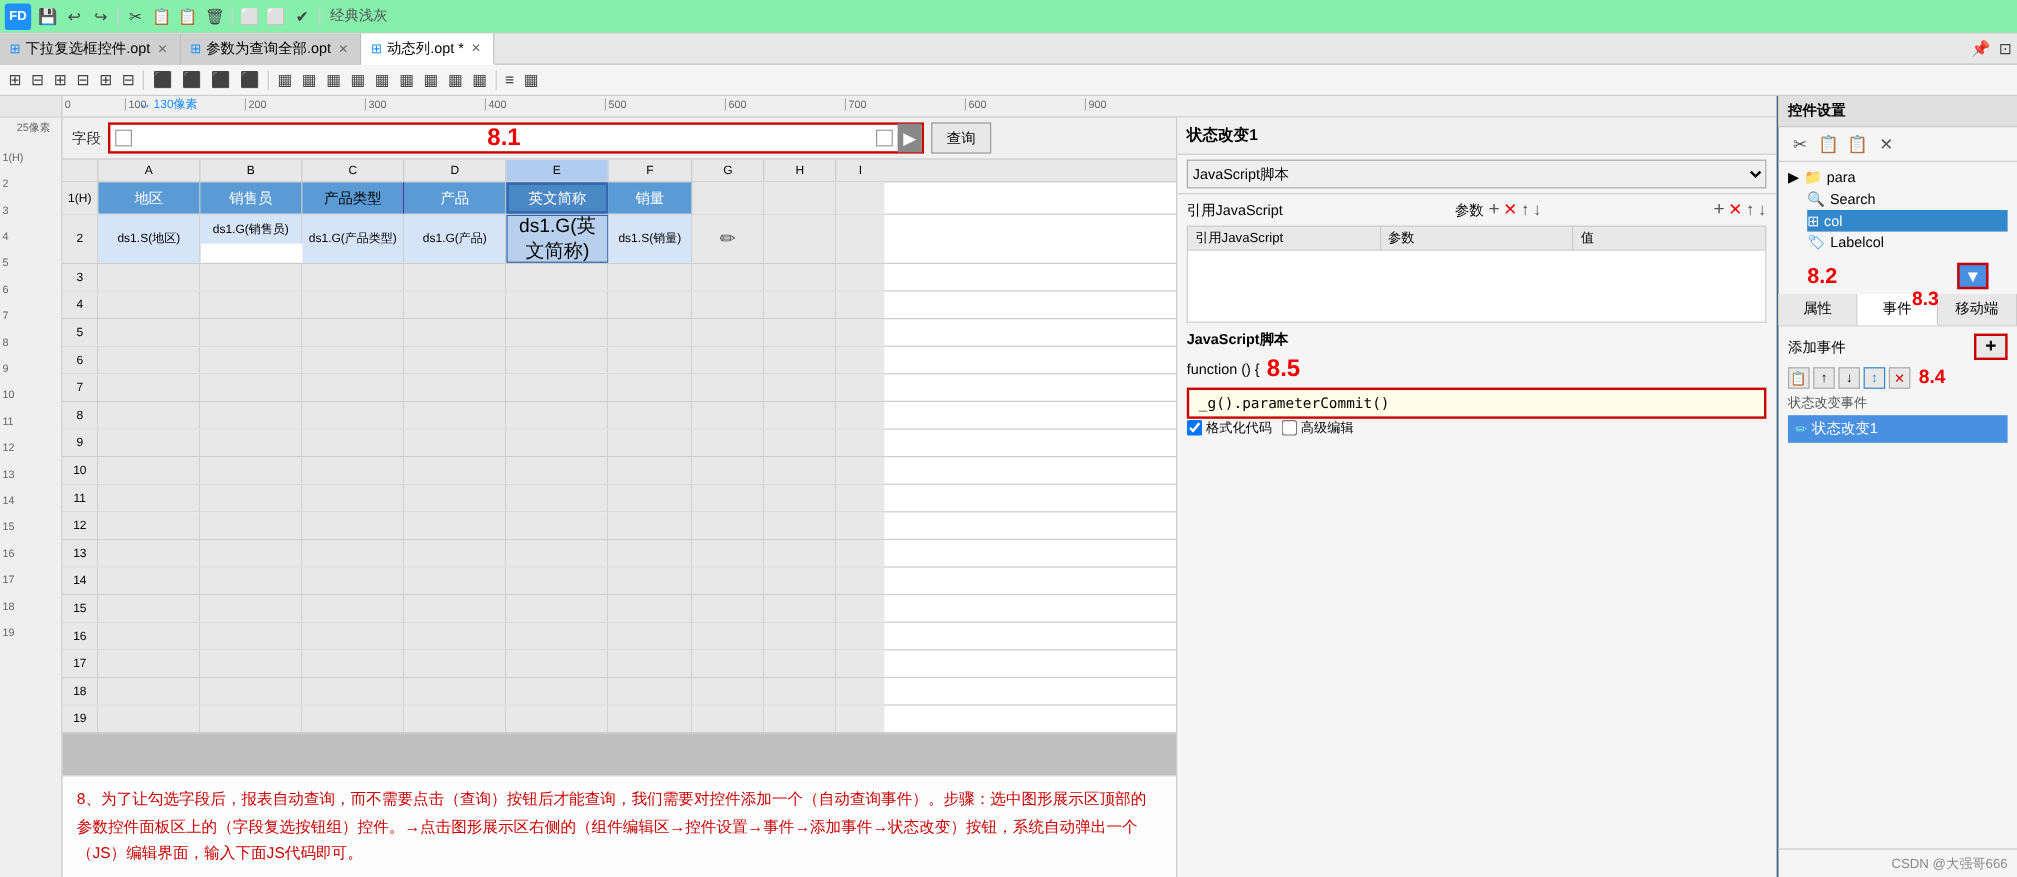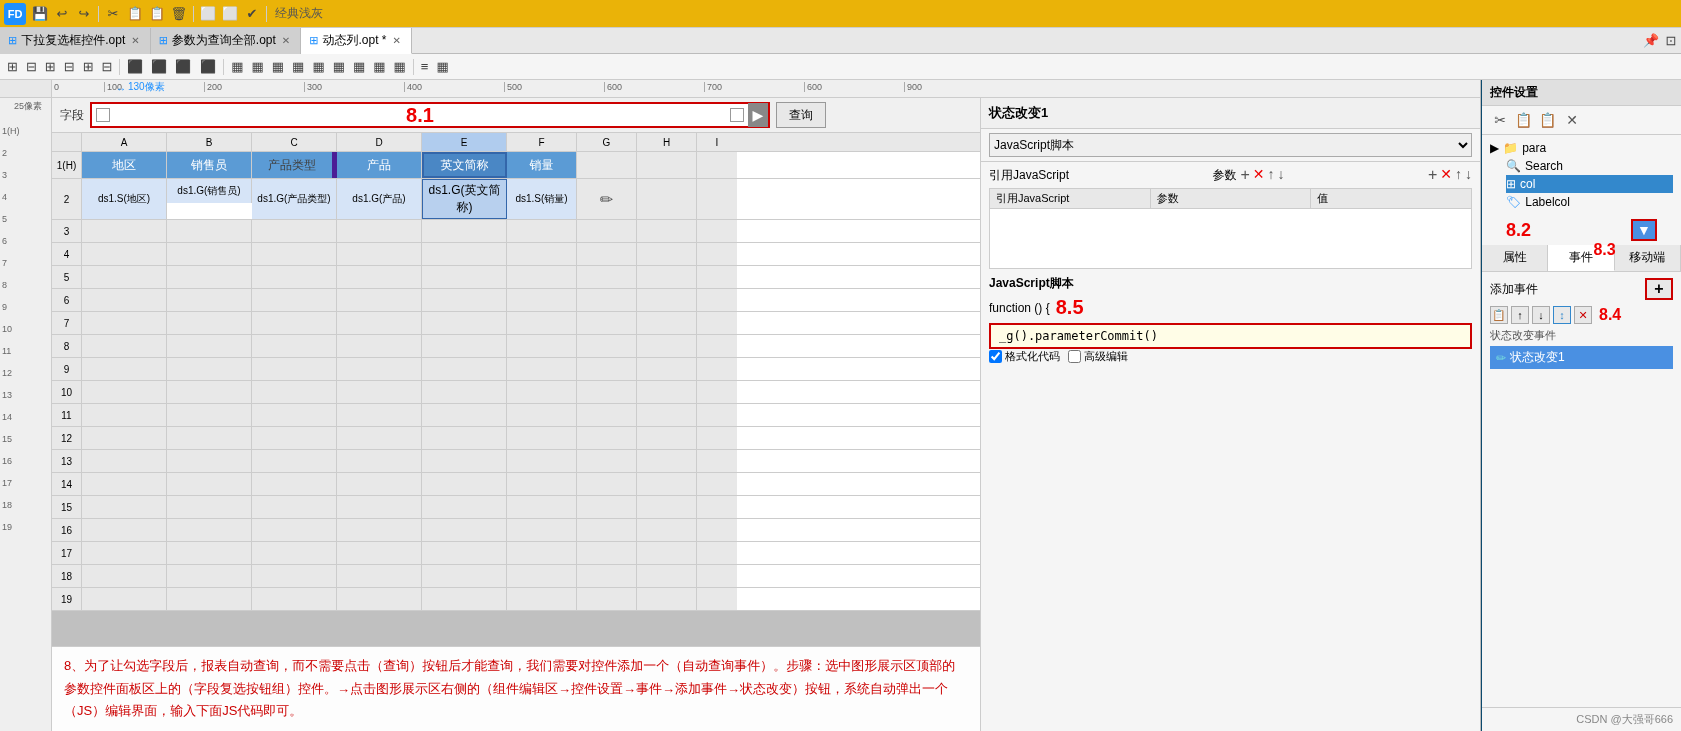--- a/index.html
+++ b/index.html
@@ -1,19 +1,19 @@
 <!DOCTYPE html>
 <html><head>
   <meta charset="utf-8">
   <style>
     * { box-sizing: border-box; margin: 0; padding: 0; }
     body { font-family: 'Microsoft YaHei', SimSun, Arial, sans-serif; font-size: 12px; background: #f0f0f0; overflow: hidden; }
 
     
-    .top-bar { display: flex; align-items: center; background: #eab308; border-bottom: 1px solid #ccc; height: 28px; padding: 0 4px; gap: 4px; }
+    .top-bar { display: flex; align-items: center; background: #86efac; border-bottom: 1px solid #ccc; height: 28px; padding: 0 4px; gap: 4px; }
     .app-icon { width: 22px; height: 22px; background: #1e90ff; border-radius: 3px; display: flex; align-items: center; justify-content: center; color: #fff; font-size: 11px; font-weight: bold; flex-shrink: 0; }
     .toolbar-icons { display: flex; align-items: center; gap: 2px; }
     .toolbar-btn { width: 20px; height: 20px; display: flex; align-items: center; justify-content: center; cursor: pointer; font-size: 13px; color: #444; border: none; background: transparent; }
     .sep { width: 1px; height: 16px; background: #ccc; margin: 0 2px; }
     .theme-label { font-size: 12px; color: #555; padding: 0 4px; }
 
     
     .tabs-bar { display: flex; align-items: center; background: #e8e8e8; border-bottom: 1px solid #bbb; height: 26px; }
     .tab { display: flex; align-items: center; padding: 0 8px; height: 26px; background: #d0d0d0; border-right: 1px solid #bbb; font-size: 12px; cursor: pointer; gap: 4px; white-space: nowrap; }
     .tab.active { background: #fff; border-bottom: 1px solid #fff; }
@@ -189,36 +189,36 @@
             <div style="width:70px;border-right:1px solid #ccc;height:18px;text-align:center;font-size:10px;display:flex;align-items:center;justify-content:center;">F</div>
             <div style="width:60px;border-right:1px solid #ccc;height:18px;text-align:center;font-size:10px;display:flex;align-items:center;justify-content:center;">G</div>
             <div style="width:60px;border-right:1px solid #ccc;height:18px;text-align:center;font-size:10px;display:flex;align-items:center;justify-content:center;">H</div>
             <div style="width:40px;height:18px;text-align:center;font-size:10px;display:flex;align-items:center;justify-content:center;">I</div>
           </div>
 
           <div style="display:flex; border-bottom:1px solid #ccc;">
             <div style="width:30px;border-right:1px solid #ccc;height:26px;background:#e8e8e8;font-size:10px;display:flex;align-items:center;justify-content:center;">1(H)</div>
             <div style="width:85px;border-right:1px solid #ccc;height:26px;background:#5b9bd5;color:#fff;font-size:12px;display:flex;align-items:center;justify-content:center;">地区</div>
             <div style="width:85px;border-right:1px solid #ccc;height:26px;background:#5b9bd5;color:#fff;font-size:12px;display:flex;align-items:center;justify-content:center;">销售员</div>
-            <div style="width:85px;border-right:5px solid #4c1d95;height:26px;background:#5b9bd5;color:#404040;font-size:12px;display:flex;align-items:center;justify-content:center;">产品类型</div>
+            <div style="width:85px;border-right:1px solid #4c1d95;height:26px;background:#5b9bd5;color:#000000;font-size:12px;display:flex;align-items:center;justify-content:center;">产品类型</div>
             <div style="width:85px;border-right:1px solid #ccc;height:26px;background:#5b9bd5;color:#fff;font-size:12px;display:flex;align-items:center;justify-content:center;">产品</div>
             <div style="width:85px;border-right:1px solid #ccc;height:26px;background:#4a87c5;color:#fff;font-size:12px;display:flex;align-items:center;justify-content:center;border:2px solid #3366aa;">英文简称</div>
             <div style="width:70px;border-right:1px solid #ccc;height:26px;background:#5b9bd5;color:#fff;font-size:12px;display:flex;align-items:center;justify-content:center;">销量</div>
             <div style="width:60px;border-right:1px solid #ccc;height:26px;background:#e8e8e8;"></div>
             <div style="width:60px;border-right:1px solid #ccc;height:26px;background:#e8e8e8;"></div>
             <div style="width:40px;height:26px;background:#e8e8e8;"></div>
           </div>
 
           <div style="display:flex; border-bottom:1px solid #ccc;">
             <div style="width:30px;border-right:1px solid #ccc;height:40px;background:#e8e8e8;font-size:10px;display:flex;align-items:center;justify-content:center;">2</div>
             <div style="width:85px;border-right:1px solid #ccc;height:40px;background:#d6e4f7;font-size:10px;display:flex;align-items:center;justify-content:center;text-align:center;padding:2px;">ds1.S(地区)</div>
             <div style="width:85px;border-right:1px solid #ccc;height:24px;background:#d6e4f7;font-size:10px;display:flex;align-items:center;justify-content:center;text-align:center;padding:2px;">ds1.G(销售员)</div>
             <div style="width:85px;border-right:1px solid #ccc;height:40px;background:#d6e4f7;font-size:10px;display:flex;align-items:center;justify-content:center;text-align:center;padding:2px;">ds1.G(产品类型)</div>
             <div style="width:85px;border-right:1px solid #ccc;height:40px;background:#d6e4f7;font-size:10px;display:flex;align-items:center;justify-content:center;text-align:center;padding:2px;">ds1.G(产品)</div>
-            <div style="width:85px;border-right:1px solid #ccc;height:40px;background:#b8d0ee;font-size:12px;display:flex;align-items:center;justify-content:center;text-align:center;padding:2px;border:1px solid #3366aa;">ds1.G(英文简称)</div>
+            <div style="width:85px;border-right:1px solid #ccc;height:40px;background:#b8d0ee;font-size:16px;display:flex;align-items:center;justify-content:center;text-align:center;padding:2px;border:1px solid #3366aa;">ds1.G(英文简称)</div>
             <div style="width:70px;border-right:1px solid #ccc;height:40px;background:#d6e4f7;font-size:10px;display:flex;align-items:center;justify-content:center;text-align:center;padding:2px;">ds1.S(销量)</div>
             <div style="width:60px;border-right:1px solid #ccc;height:40px;background:#e8e8e8;display:flex;align-items:center;justify-content:center;">
               <span style="font-size:16px;color:#555;">✏</span>
             </div>
             <div style="width:60px;border-right:1px solid #ccc;height:40px;background:#e8e8e8;"></div>
             <div style="width:40px;height:40px;background:#e8e8e8;"></div>
           </div>
 
           <div id="empty-rows">
               <div style="display: flex; border-bottom: 1px solid rgb(204, 204, 204);">

